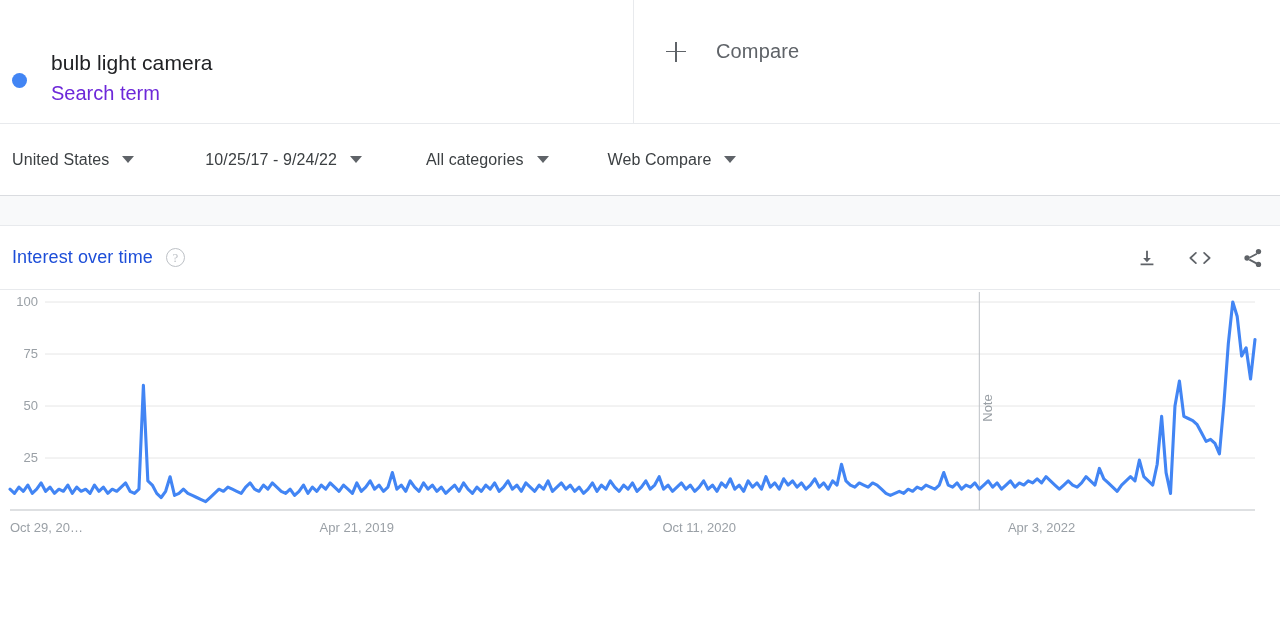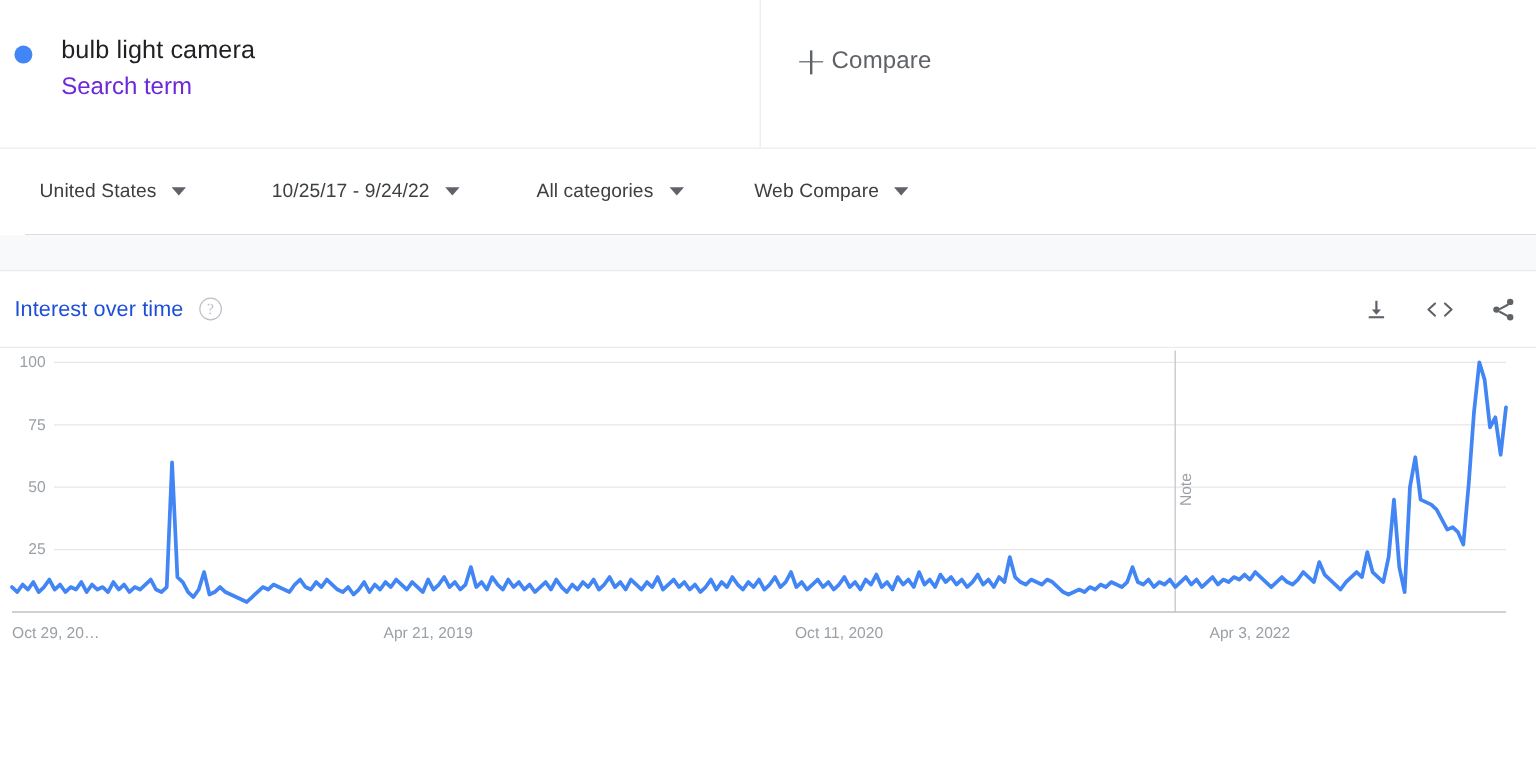--- a/index.html
+++ b/index.html
@@ -13,21 +13,21 @@
 
   
   .term-bar {
     display: flex;
     height: 124px;
     border-bottom: 1px solid #e8eaed;
   }
   .term-cell {
     width: 634px;
     display: flex;
-    align-items: flex-start;
+    align-items: center;
     padding: 28px 0 0 12px;
     border-right: 1px solid #e8eaed;
     height: 100%;
   }
   .term-dot {
     width: 15px; height: 15px;
     border-radius: 50%;
     background: #4285f4;
     margin: 10px 24px 0 0;
     flex: none;
@@ -47,21 +47,21 @@
   }
   .compare-cell {
     flex: 1;
     display: flex;
     align-items: flex-start;
     padding: 40px 0 0 32px;
   }
   .compare-btn {
     display: flex;
     align-items: center;
-    gap: 7px;
+    gap: 30px;
     cursor: pointer;
   }
   .plus-icon {
     position: relative;
     width: 20px; height: 20px;
     flex: none;
   }
   .plus-icon::before, .plus-icon::after {
     content: "";
     position: absolute;
@@ -74,21 +74,20 @@
     color: #5f6368;
     letter-spacing: .15px;
   }
 
   
   .filter-bar {
     display: flex;
     align-items: center;
     height: 72px;
     border-bottom: 1px solid #dadce0;
-    margin-left: 21px;
   }
   .filter {
     display: flex;
     align-items: center;
     cursor: pointer;
     white-space: nowrap;
   }
   .filter-label {
     font-size: 16px;
     color: #3c4043;

